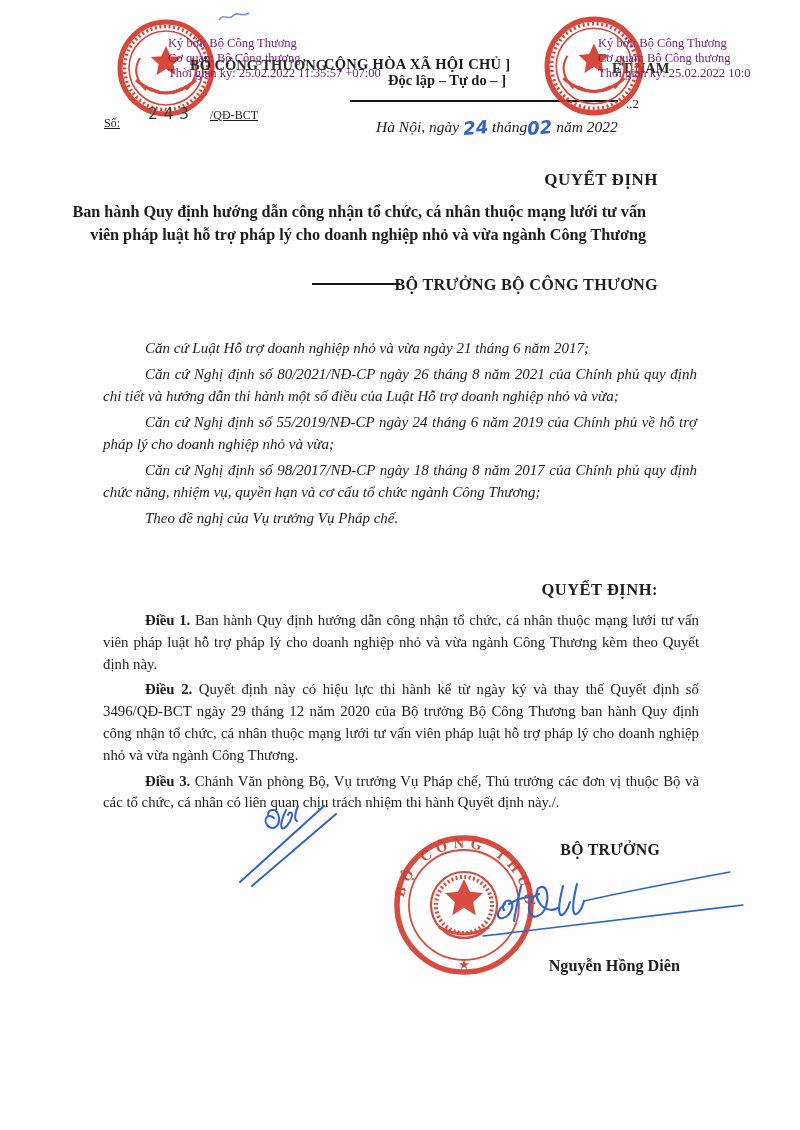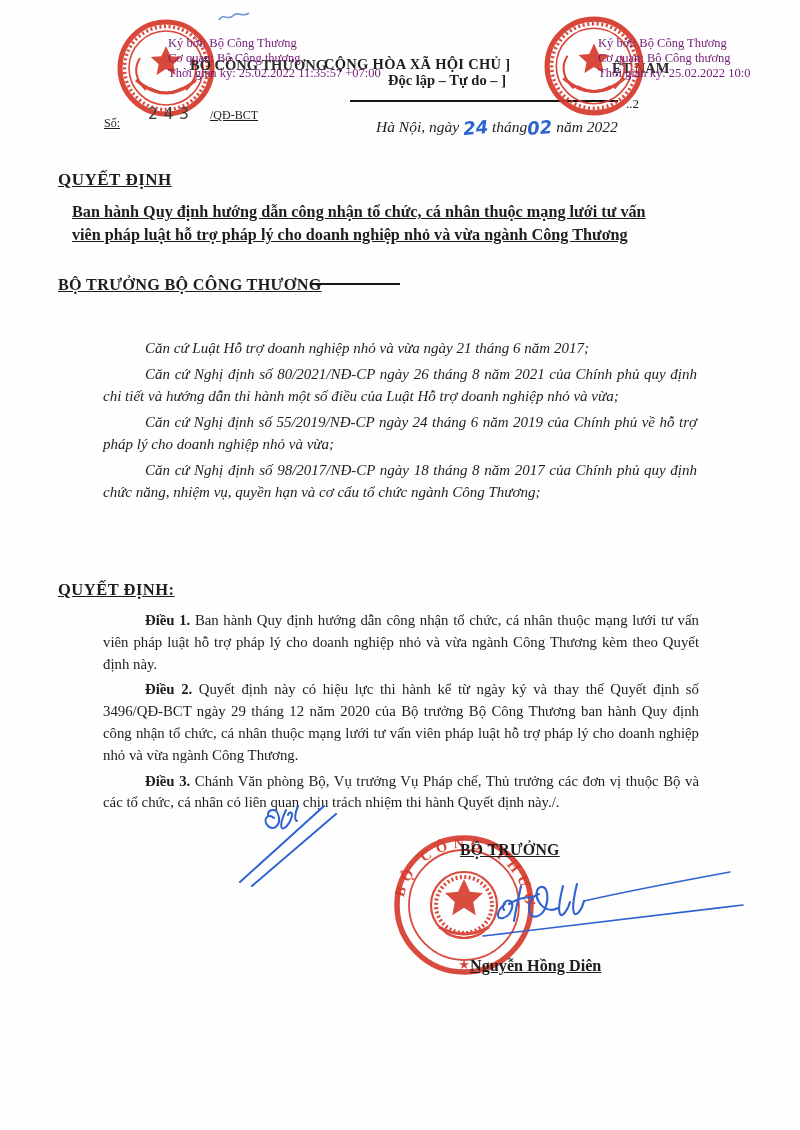--- a/index.html
+++ b/index.html
@@ -1,19 +1,19 @@
 <!DOCTYPE html>
 <html><head>
 <meta charset="utf-8">
 <style>
   html,body{margin:0;padding:0;background:#d9d9d9;}
   .page{position:relative;width:800px;height:1130px;margin:0 auto;background:#fefefe;
         font-family:"Liberation Serif",serif;color:#1d1d1d;overflow:hidden;}
   .abs{position:absolute;}
-  .center{text-align:left;text-decoration:underline;}
+  .center{text-align:right;}
   .sig-text{font-size:12.5px;line-height:15px;color:#701a75;white-space:nowrap;}
   .overlap-org{font-size:14.5px;font-weight:bold;color:#2a2a2a;white-space:nowrap;}
   .nat1{font-size:14.5px;font-weight:bold;letter-spacing:.3px;white-space:nowrap;}
   .nat2{font-size:14.5px;font-weight:bold;white-space:nowrap;}
   .rule{background:#171717;height:2px;}
   .num-label{font-size:12px;text-decoration:underline;}
   .num-value{font-family:"DejaVu Sans Mono",monospace;font-size:16px;letter-spacing:6px;color:#3c3c3c;}
   .date-line{font-size:15.5px;font-style:italic;white-space:nowrap;}
   .hand{font-family:"DejaVu Sans",sans-serif;font-style:italic;font-weight:bold;font-size:18px;
         color:#2f63cf;display:inline-block;transform:rotate(-5deg) translateY(2px);}
@@ -99,20 +99,21 @@
   <div class="abs doc-title center" style="left:58px;top:170px;width:600px;">QUYẾT ĐỊNH</div>
   <div class="abs doc-subtitle center" style="left:72px;top:201px;width:574px;">Ban hành Quy định hướng dẫn công nhận tổ chức, cá nhân thuộc mạng lưới tư vấn viên pháp luật hỗ trợ pháp lý cho doanh nghiệp nhỏ và vừa ngành Công Thương</div>
   <div class="abs rule" style="left:312px;top:283px;width:88px;height:1.8px;"></div>
   <div class="abs authority center" style="left:58px;top:276px;width:600px;">BỘ TRƯỞNG BỘ CÔNG THƯƠNG</div>
 
   <div class="abs" style="left:103px;top:337px;width:594px;">
     <p class="recital">Căn cứ Luật Hỗ trợ doanh nghiệp nhỏ và vừa ngày 21 tháng 6 năm 2017;</p>
     <p class="recital">Căn cứ Nghị định số 80/2021/NĐ-CP ngày 26 tháng 8 năm 2021 của Chính phủ quy định chi tiết và hướng dẫn thi hành một số điều của Luật Hỗ trợ doanh nghiệp nhỏ và vừa;</p>
     <p class="recital">Căn cứ Nghị định số 55/2019/NĐ-CP ngày 24 tháng 6 năm 2019 của Chính phủ về hỗ trợ pháp lý cho doanh nghiệp nhỏ và vừa;</p>
     <p class="recital">Căn cứ Nghị định số 98/2017/NĐ-CP ngày 18 tháng 8 năm 2017 của Chính phủ quy định chức năng, nhiệm vụ, quyền hạn và cơ cấu tổ chức ngành Công Thương;</p>
+    <p class="recital">Theo đề nghị của Vụ trưởng Vụ Pháp chế.</p>
   </div>
 
   <div class="abs decree-head center" style="left:58px;top:580px;width:600px;">QUYẾT ĐỊNH:</div>
 
   <div class="abs" style="left:103px;top:610px;width:596px;">
     <p class="article"><span class="lead">Điều 1.</span><span> Ban hành Quy định hướng dẫn công nhận tổ chức, cá nhân thuộc mạng lưới tư vấn viên pháp luật hỗ trợ pháp lý cho doanh nghiệp nhỏ và vừa ngành Công Thương kèm theo Quyết định này.</span></p>
     <p class="article"><span class="lead">Điều 2.</span><span> Quyết định này có hiệu lực thi hành kể từ ngày ký và thay thế Quyết định số 3496/QĐ-BCT ngày 29 tháng 12 năm 2020 của Bộ trưởng Bộ Công Thương ban hành Quy định công nhận tổ chức, cá nhân thuộc mạng lưới tư vấn viên pháp luật hỗ trợ pháp lý cho doanh nghiệp nhỏ và vừa ngành Công Thương.</span></p>
     <p class="article"><span class="lead">Điều 3.</span><span> Chánh Văn phòng Bộ, Vụ trưởng Vụ Pháp chế, Thủ trưởng các đơn vị thuộc Bộ và các tổ chức, cá nhân có liên quan chịu trách nhiệm thi hành Quyết định này./.</span></p>
   </div>
 

